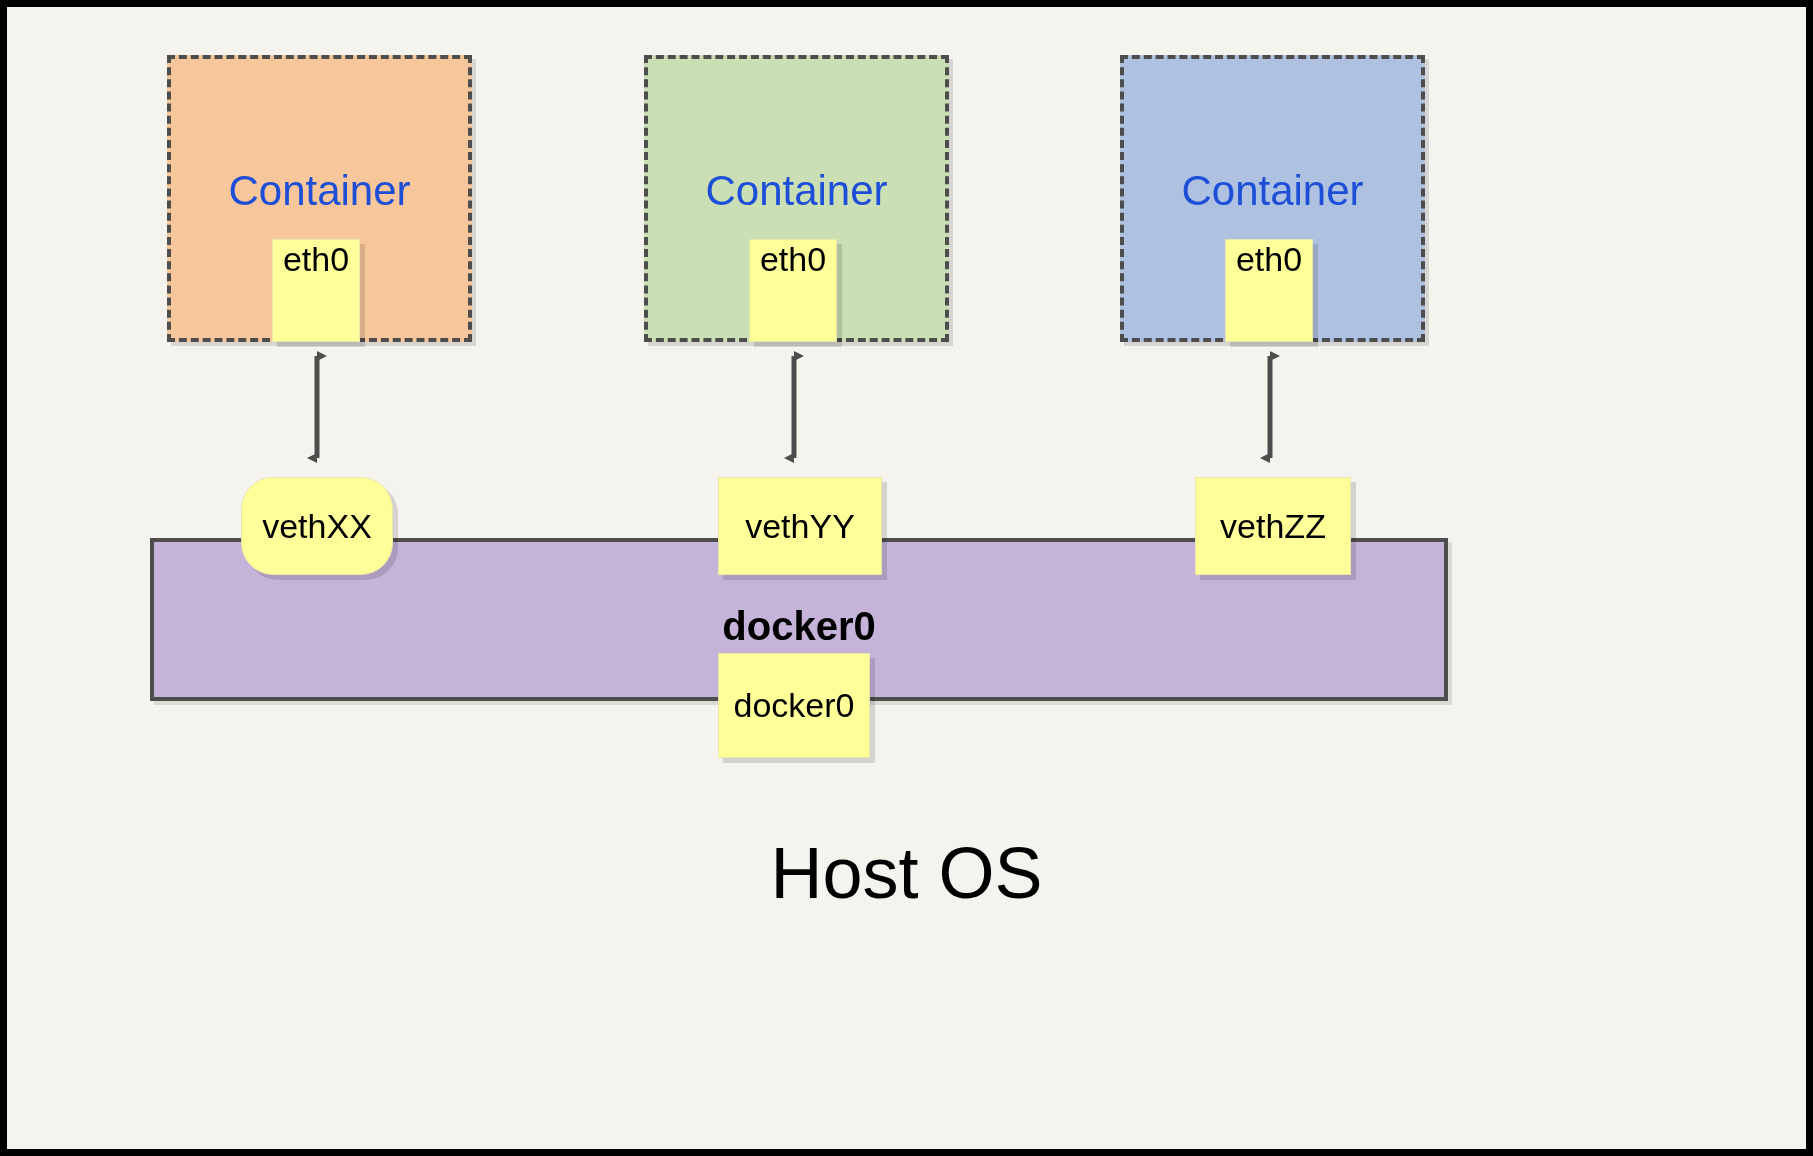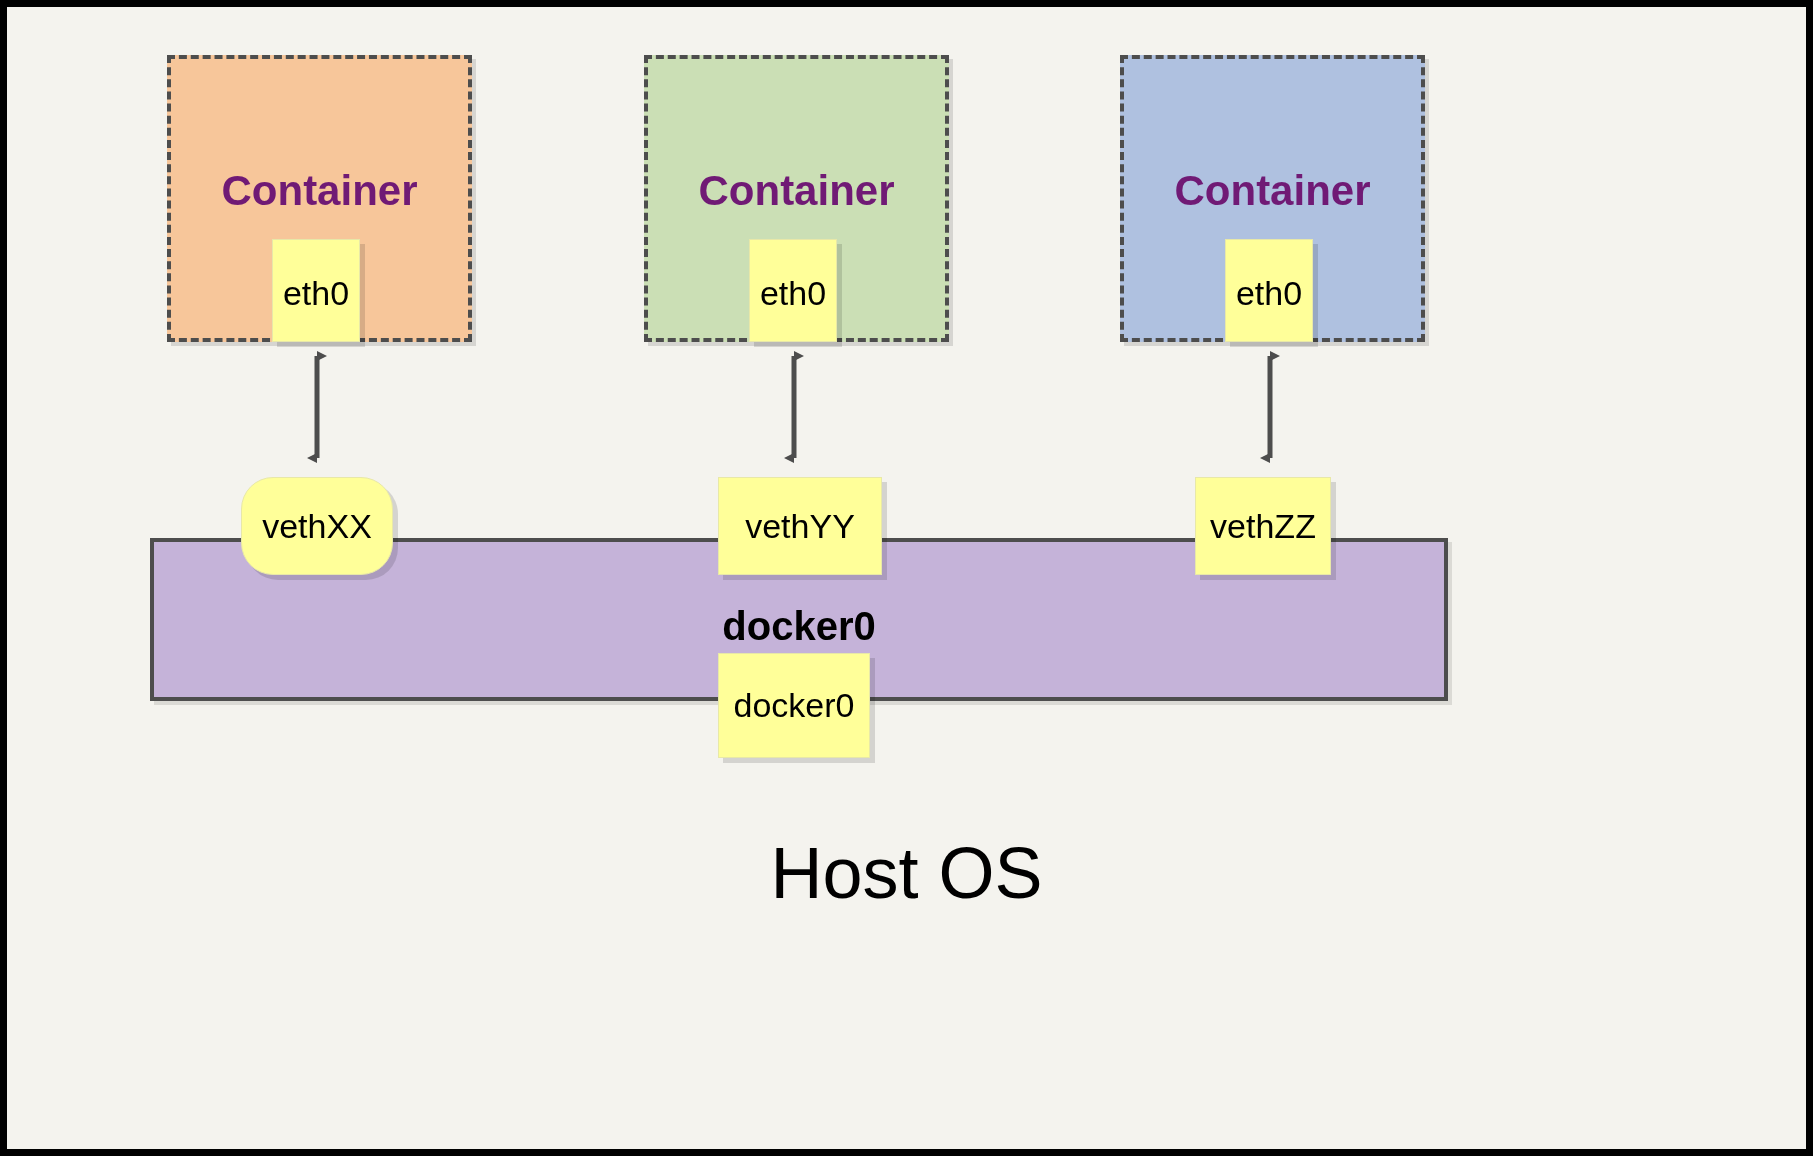--- a/index.html
+++ b/index.html
@@ -24,41 +24,40 @@
     border: 4px dashed #4d4d4d;
     box-sizing: border-box;
     box-shadow: 4px 4px 0 rgba(0,0,0,0.12);
   }
   .container-title {
     position: absolute;
     left: 0;
     right: 0;
     text-align: center;
     font-size: 42px;
-    font-weight: bold;
-    color: #701a75;
+    font-weight: normal;
+    color: #1d4ed8;
     letter-spacing: 0px;
   }
 
   
   .iface-box {
     position: absolute;
     background: #ffff99;
     border: 1px solid #e8e8a8;
     box-sizing: border-box;
     box-shadow: 5px 5px 0 rgba(0,0,0,0.13);
     display: flex;
     align-items: center;
     justify-content: center;
     font-size: 34px;
     color: #000000;
   }
   .iface-box.tall {
     align-items: flex-start;
-    padding-top: 34px;
   }
 
   
   #bridge {
     position: absolute;
     background: #c5b3d9;
     border: 4px solid #4d4d4d;
     box-sizing: border-box;
     box-shadow: 4px 4px 0 rgba(0,0,0,0.10);
   }
@@ -132,20 +131,20 @@
   </svg>
 
   <div id="bridge" style="left:143px; top:531px; width:1298px; height:163px;">
     <div id="bridge-label" style="top:62px;">docker0</div>
   </div>
 
   <div class="iface-box" style="left:234px; top:470px; width:152px; height:98px;border-radius:32px;">vethXX</div>
 
   <div class="iface-box" style="left:711px; top:470px; width:164px; height:98px;">vethYY</div>
 
-  <div class="iface-box" style="left:1188px; top:470px; width:136px; height:98px;">vethZZ</div>
+  <div class="iface-box" style="left:1188px; top:470px; width:156px; height:98px;">vethZZ</div>
 
   <div class="iface-box" style="left:711px; top:646px; width:152px; height:105px;">docker0</div>
 
 
   <div class="free-text" id="host-os" style="top:825px;">Host OS</div>
 
 </div>
 
 </body></html>

